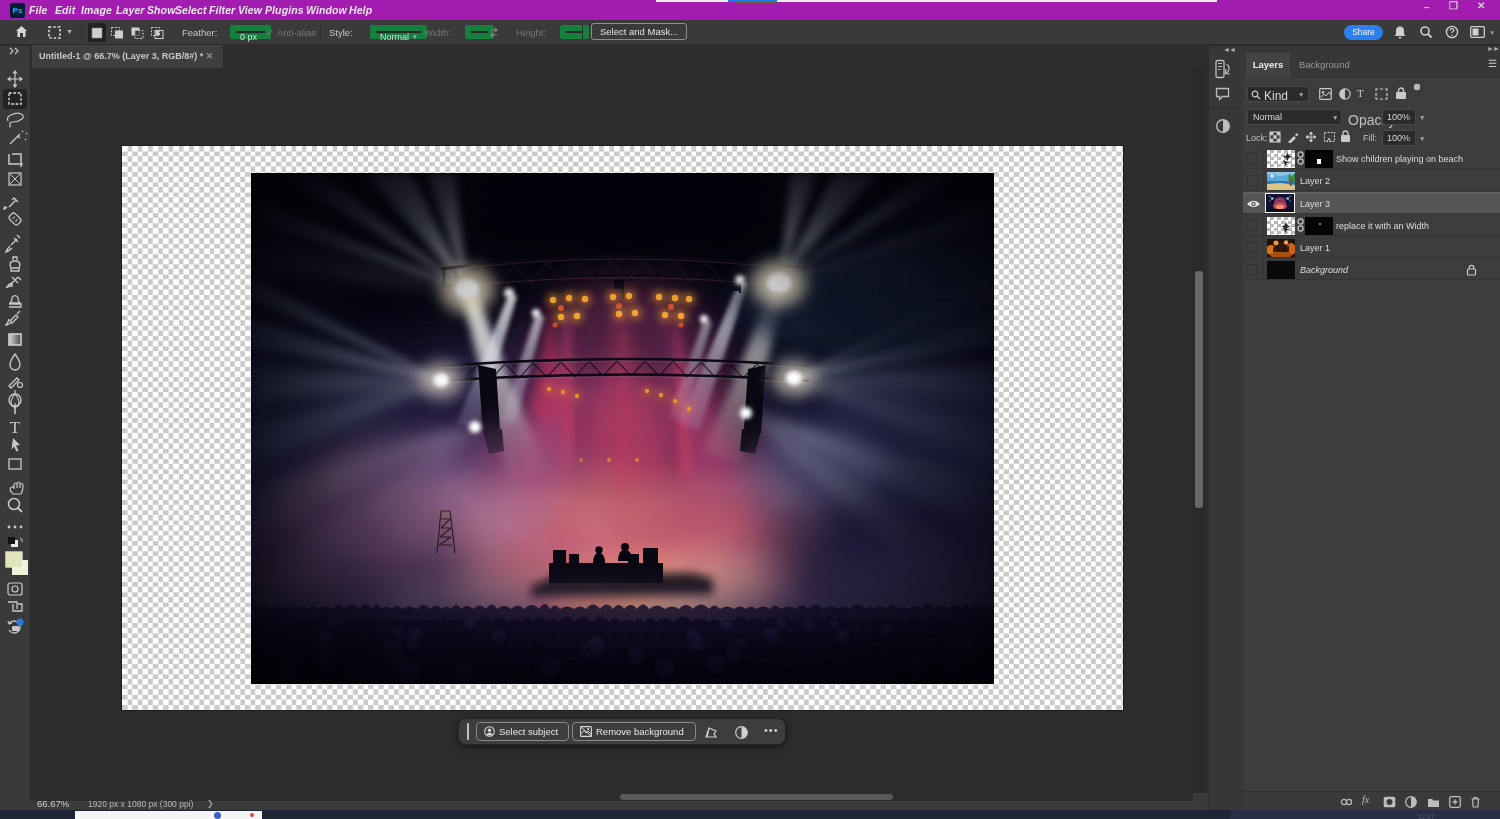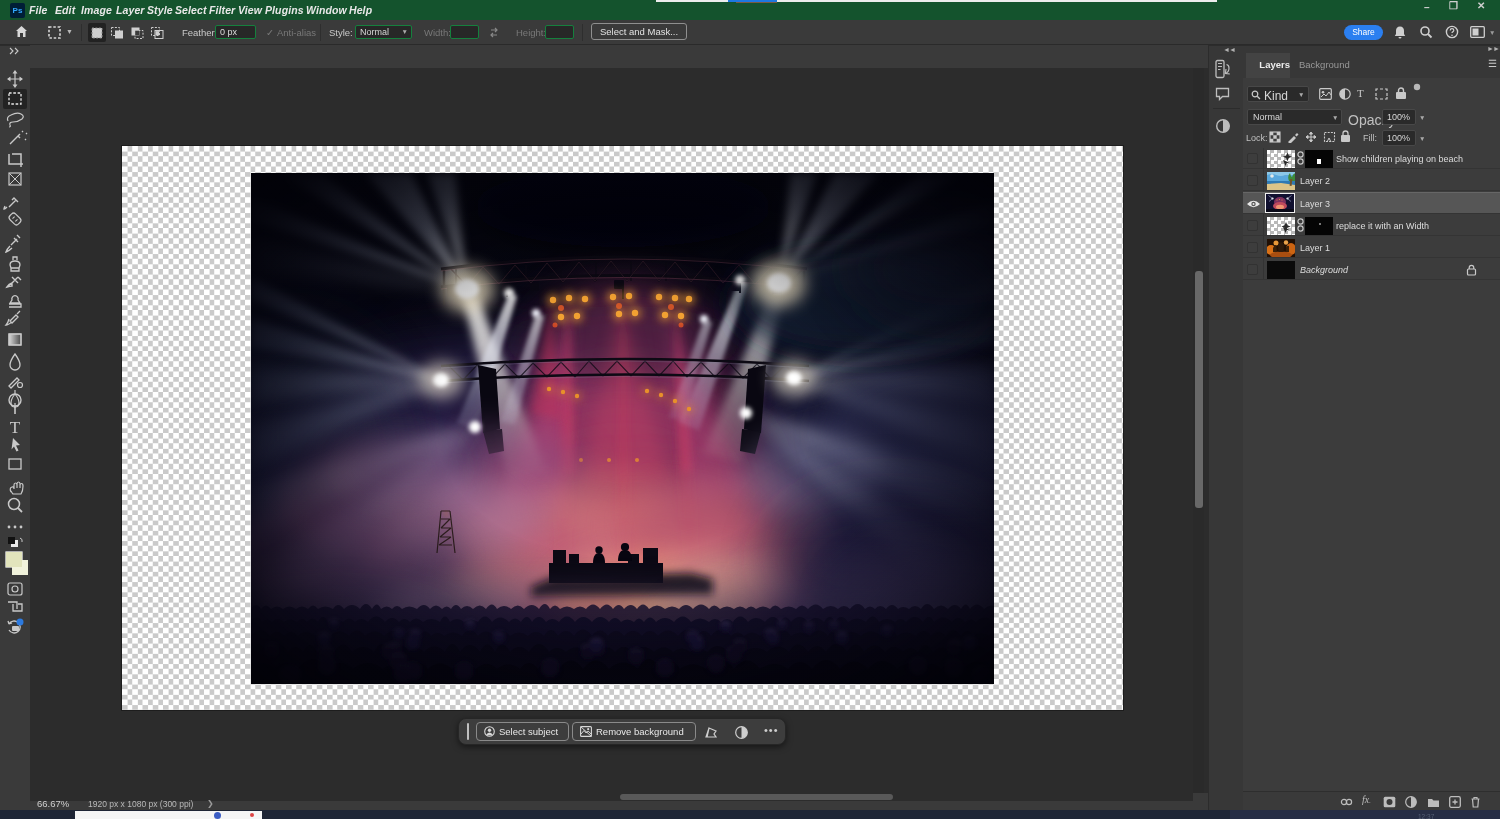--- a/index.html
+++ b/index.html
@@ -1,28 +1,28 @@
 <!DOCTYPE html>
 <html><head>
 <meta charset="utf-8">
 <style>
   * { margin:0; padding:0; box-sizing:border-box; }
   html,body { width:1500px; height:819px; overflow:hidden; background:#333; font-family:"Liberation Sans", sans-serif; }
   .abs { position:absolute; }
   #stage { position:relative; width:1500px; height:819px; background:#3a3a3a; }
 
   
-  #menubar { left:0; top:0; width:1500px; height:20px; background:#14532d; color:#e8e8e8; font-size:10.5px; font-weight:bold; letter-spacing:0.1px; }
+  #menubar { left:0; top:0; width:1500px; height:20px; background:#a21caf; color:#e8e8e8; font-size:10.5px; font-weight:bold; letter-spacing:0.1px; }
   #menubar .mi { position:absolute; top:4px;font-style:italic; }
   #pslogo { position:absolute; left:10px; top:3px; width:15px; height:15px; background:#001e36; border-radius:2px; color:#31a8ff; font-size:8px; font-weight:bold; text-align:center; line-height:15px; }
   .winbtn { position:absolute; top:0px; color:#cfcfcf; font-size:10px; }
 
   
   #optbar { left:0; top:20px; width:1500px; height:25px; background:#3a3a3a; border-bottom:1px solid #2a2a2a; color:#d6d6d6; font-size:9.5px; }
-  .inp { position:absolute; background:#272727; border:1px solid #15803d; border-radius:2px; height:14px; top:5px; color:#dcdcdc; font-size:9px; padding:1px 4px; }
+  .inp { position:absolute; background:#272727; border:6px solid #15803d; border-radius:2px; height:14px; top:5px; color:#dcdcdc; font-size:9px; padding:1px 4px;margin-left:15px; }
   .dim { color:#787878; }
   .sep { position:absolute; top:4px; width:1px; height:17px; background:#2e2e2e; }
 
   
   #tabstrip { left:30px; top:45px; width:1178px; height:23px; background:#2d2d2d; }
   #doctab { position:absolute; left:2px; top:0; width:191px; height:23px; background:#3f3f3f; color:#c8c8c8; font-size:9px; font-weight:bold; line-height:23px; padding-left:7px; }
 
   
   #toolbar { left:0; top:45px; width:30px; height:765px; background:#3a3a3a; border-top:1px solid #2c2c2c; }
 
@@ -61,21 +61,21 @@
 </style>
 </head>
 <body>
 <div id="stage">
   <div class="abs" id="menubar">
     <div id="pslogo">Ps</div>
     <span class="mi" style="left:29px">File</span>
     <span class="mi" style="left:55px">Edit</span>
     <span class="mi" style="left:81px">Image</span>
     <span class="mi" style="left:116px">Layer</span>
-    <span class="mi" style="left:147px">Style</span>
+    <span class="mi" style="left:147px">Show</span>
     <span class="mi" style="left:175px">Select</span>
     <span class="mi" style="left:209px">Filter</span>
     <span class="mi" style="left:238px">View</span>
     <span class="mi" style="left:265px">Plugins</span>
     <span class="mi" style="left:306px">Window</span>
     <span class="mi" style="left:349px">Help</span>
     <span class="winbtn" style="left:1424px;top:2px">–</span>
     <span class="winbtn" style="left:1449px">❐</span>
     <span class="winbtn" style="left:1477px">✕</span>
   </div>
@@ -140,20 +140,23 @@
         <circle cx="7" cy="7" r="5.6" fill="none" stroke="#cfcfcf" stroke-width="1.4"></circle>
         <path d="M5.2,5.4 q0,-1.8 1.8,-1.8 q1.8,0 1.8,1.6 q0,1.1 -1.1,1.7 q-0.7,0.4 -0.7,1.1" fill="none" stroke="#cfcfcf" stroke-width="1.2"></path>
         <circle cx="7" cy="10.2" r="0.8" fill="#cfcfcf"></circle>
       </svg>
     <svg class="abs" style="left:1470px;top:6px" width="15" height="12" viewBox="0 0 15 12">
         <rect x="0.7" y="0.7" width="13.6" height="10.6" rx="1" fill="none" stroke="#cfcfcf" stroke-width="1.3"></rect>
         <rect x="2.5" y="2.5" width="6" height="7" fill="#cfcfcf"></rect>
       </svg>
     <span class="abs" style="left:1489px;top:9px;color:#9a9a9a;font-size:6.5px">▼</span>
   </div>
+  <div class="abs" id="tabstrip">
+      <div id="doctab">Untitled-1 @ 66.7% (Layer 3, RGB/8#) * <span style="color:#909090">✕</span></div>
+    </div>
   <div class="abs" id="toolbar">
   <svg width="30" height="765" viewBox="0 0 30 765" xmlns="http://www.w3.org/2000/svg">
     <defs>
           <linearGradient id="tbgrad" x1="0" y1="0" x2="1" y2="0">
             <stop offset="0" stop-color="#d8d8d8"></stop>
             <stop offset="1" stop-color="#4a4a4a"></stop>
           </linearGradient>
         </defs>
         <g stroke="#c9c9c9" fill="none" stroke-width="1.2">
       <path d="M10,2 l3,3 -3,3 M15,2 l3,3 -3,3" stroke-width="1.1"></path>
@@ -642,21 +645,21 @@
       </svg>
     <div class="abs" style="left:4px;top:62px;width:27px;height:1px;background:#2c2c2c"></div>
     <svg class="abs" style="left:6px;top:72px" width="16" height="16" viewBox="0 0 16 16">
         <circle cx="8" cy="8" r="6.3" fill="none" stroke="#bdbdbd" stroke-width="1.4"></circle>
         <path d="M8,1.7 a6.3,6.3 0 0 1 0,12.6 Z" fill="#bdbdbd"></path>
       </svg>
   </div>
   <div class="abs" id="panel">
     <div class="abs" style="left:0;top:0;width:257px;height:32px;background:#373737"></div>
     <span class="abs" style="left:245px;top:12px;color:#c9c9c9;font-size:10px">☰</span>
-    <div class="abs" style="left:3px;top:7px;width:44px;height:25px;background:#434343;color:#ececec;font-size:9.5px;font-weight:bold;text-align:right;line-height:24px">Layers</div>
+    <div class="abs" style="left:3px;top:7px;width:44px;height:25px;background:#434343;color:#ececec;font-size:9.5px;font-weight:bold;text-align:center;line-height:24px">Layers</div>
     <span class="abs" style="left:56px;top:13px;color:#989898;font-size:9.5px">Background</span>
     <span class="abs" style="left:244px;top:-1px;color:#b0b0b0;font-size:7px;letter-spacing:-1px">►►</span>
 
     <div class="abs" style="left:4px;top:40px;width:62px;height:16px;background:#2a2a2a;border:1px solid #484848;border-radius:2px">
       <svg class="abs" style="left:3px;top:3px" width="10" height="10" viewBox="0 0 10 10">
           <circle cx="4" cy="4" r="2.8" fill="none" stroke="#c9c9c9" stroke-width="1.2"></circle>
           <path d="M6.2,6.2 L9,9" stroke="#c9c9c9" stroke-width="1.3"></path>
         </svg>
       <span class="abs" style="left:16px;top:2px;font-size:12px;color:#d6d6d6">Kind</span>
       <span class="abs" style="left:50px;top:4px;font-size:6.5px;color:#aaa">▼</span>

